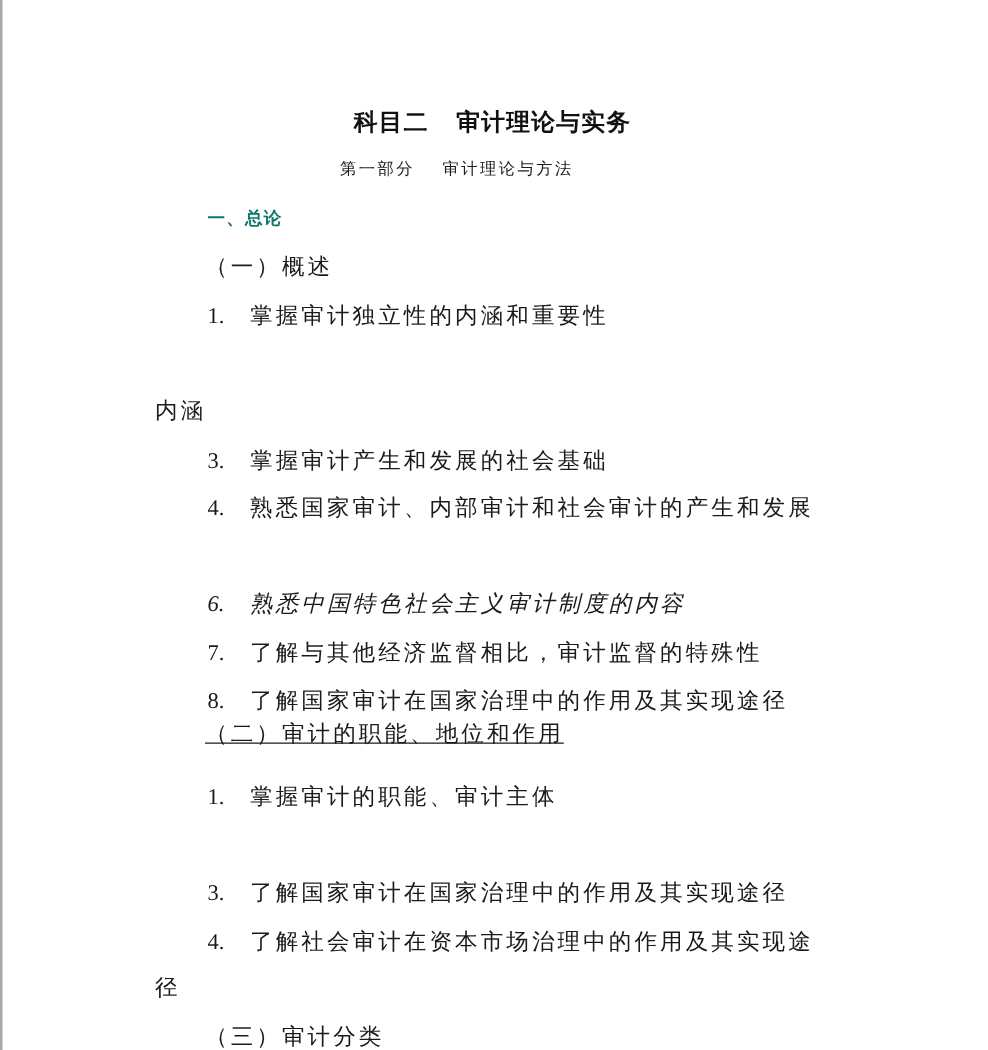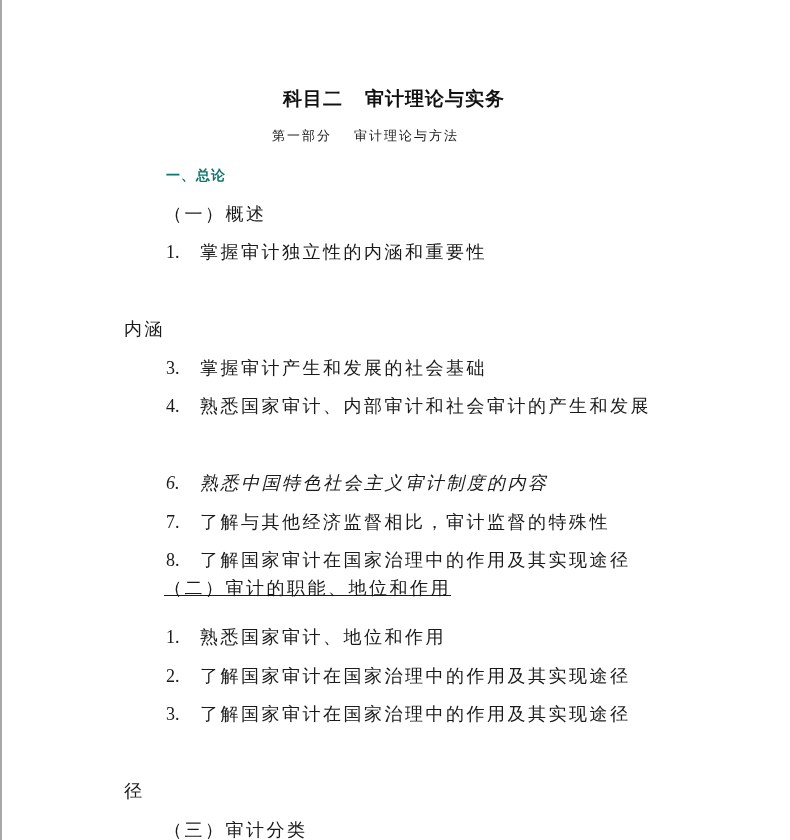--- a/index.html
+++ b/index.html
@@ -106,28 +106,28 @@
     <span class="num">7.</span><span>了解与其他经济监督相比，审计监督的特殊性</span>
   </div>
 
   <div class="line" style="left:166px; top:548px;">
     <span class="num">8.</span><span>了解国家审计在国家治理中的作用及其实现途径</span>
   </div>
 
   <div class="line" style="left:164px; top:576px;text-decoration:underline;">（二）审计的职能、地位和作用</div>
 
   <div class="line" style="left:166px; top:625px;">
-    <span class="num">1.</span><span>熟悉国家审计、地位和作用</span>
+    <span class="num">1.</span><span>掌握审计的职能、审计主体</span>
   </div>
 
-  <div class="line" style="left:166px; top:664px;">
-    <span class="num">2.</span><span>了解国家审计在国家治理中的作用及其实现途径</span>
-  </div>
 
   <div class="line" style="left:166px; top:702px;">
     <span class="num">3.</span><span>了解国家审计在国家治理中的作用及其实现途径</span>
   </div>
 
+  <div class="line" style="left:166px; top:741px;">
+    <span class="num">4.</span><span>了解社会审计在资本市场治理中的作用及其实现途</span>
+  </div>
   <div class="line" style="left:124px; top:779px;">径</div>
 
   <div class="line" style="left:164px; top:818px;">（三）审计分类</div>
 
 </div>
 
 </body></html>

